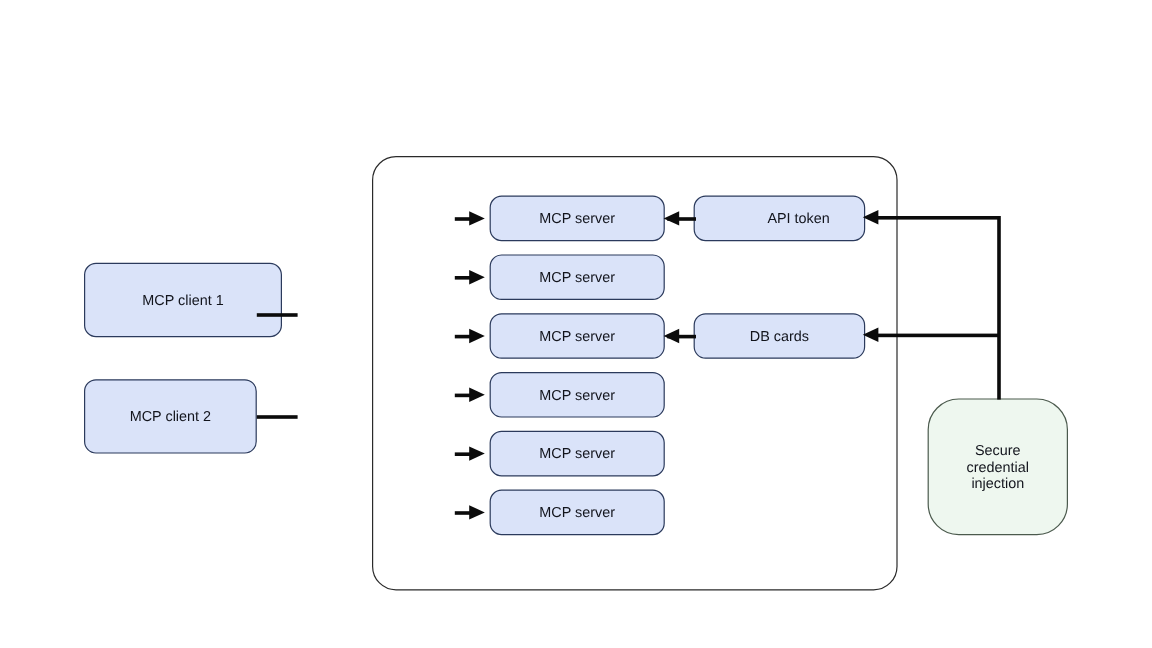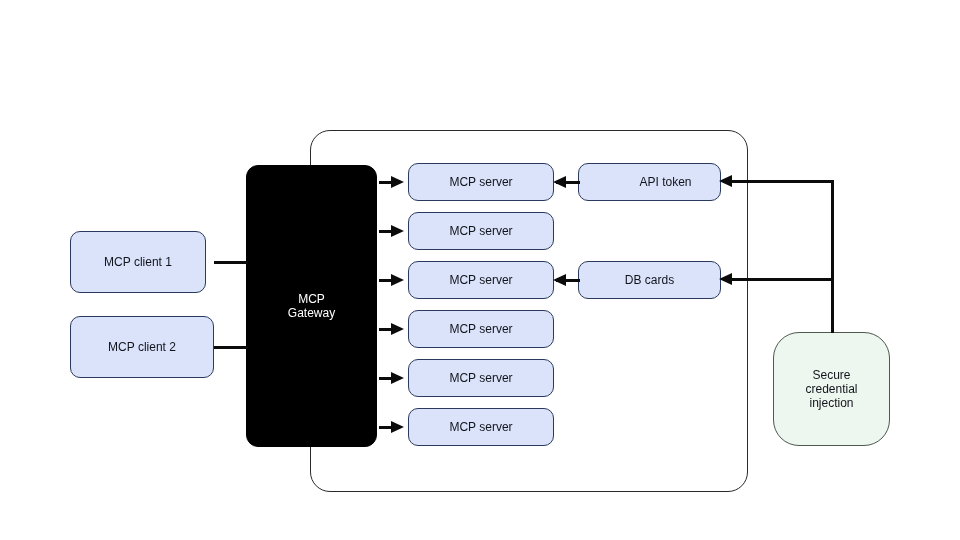--- a/index.html
+++ b/index.html
@@ -91,36 +91,32 @@
     border-right: 13px solid #0b0b0b;
   }
 </style>
 </head>
 <body>
 
 <div id="canvas">
 
   <div id="toolkit-container"></div>
 
-  <div class="node blue" style="left:70px; top:231px; width:136px; height:62px;">
+  <div class="node blue" style="left:70px; top:219px; width:165px; height:62px;">
     <span>MCP client 1</span>
   </div>
 
   <div class="node blue" style="left:70px; top:316px; width:144px; height:62px;">
     <span>MCP client 2</span>
   </div>
 
   <div class="edge h" style="left:214px; top:261px; width:34px;"></div>
 
   <div class="edge h" style="left:214px; top:346px; width:34px;"></div>
 
-  <div class="node black" style="left:246px; top:165px; width:131px; height:282px; flex-direction:column;">
-    <span>MCP</span>
-    <span>Gateway</span>
-  </div>
 
   <div class="node blue" style="left:408px; top:163px; width:146px; height:38px;">
     <span>MCP server</span>
   </div>
   <div class="node blue" style="left:408px; top:212px; width:146px; height:38px;">
     <span>MCP server</span>
   </div>
   <div class="node blue" style="left:408px; top:261px; width:146px; height:38px;">
     <span>MCP server</span>
   </div>

